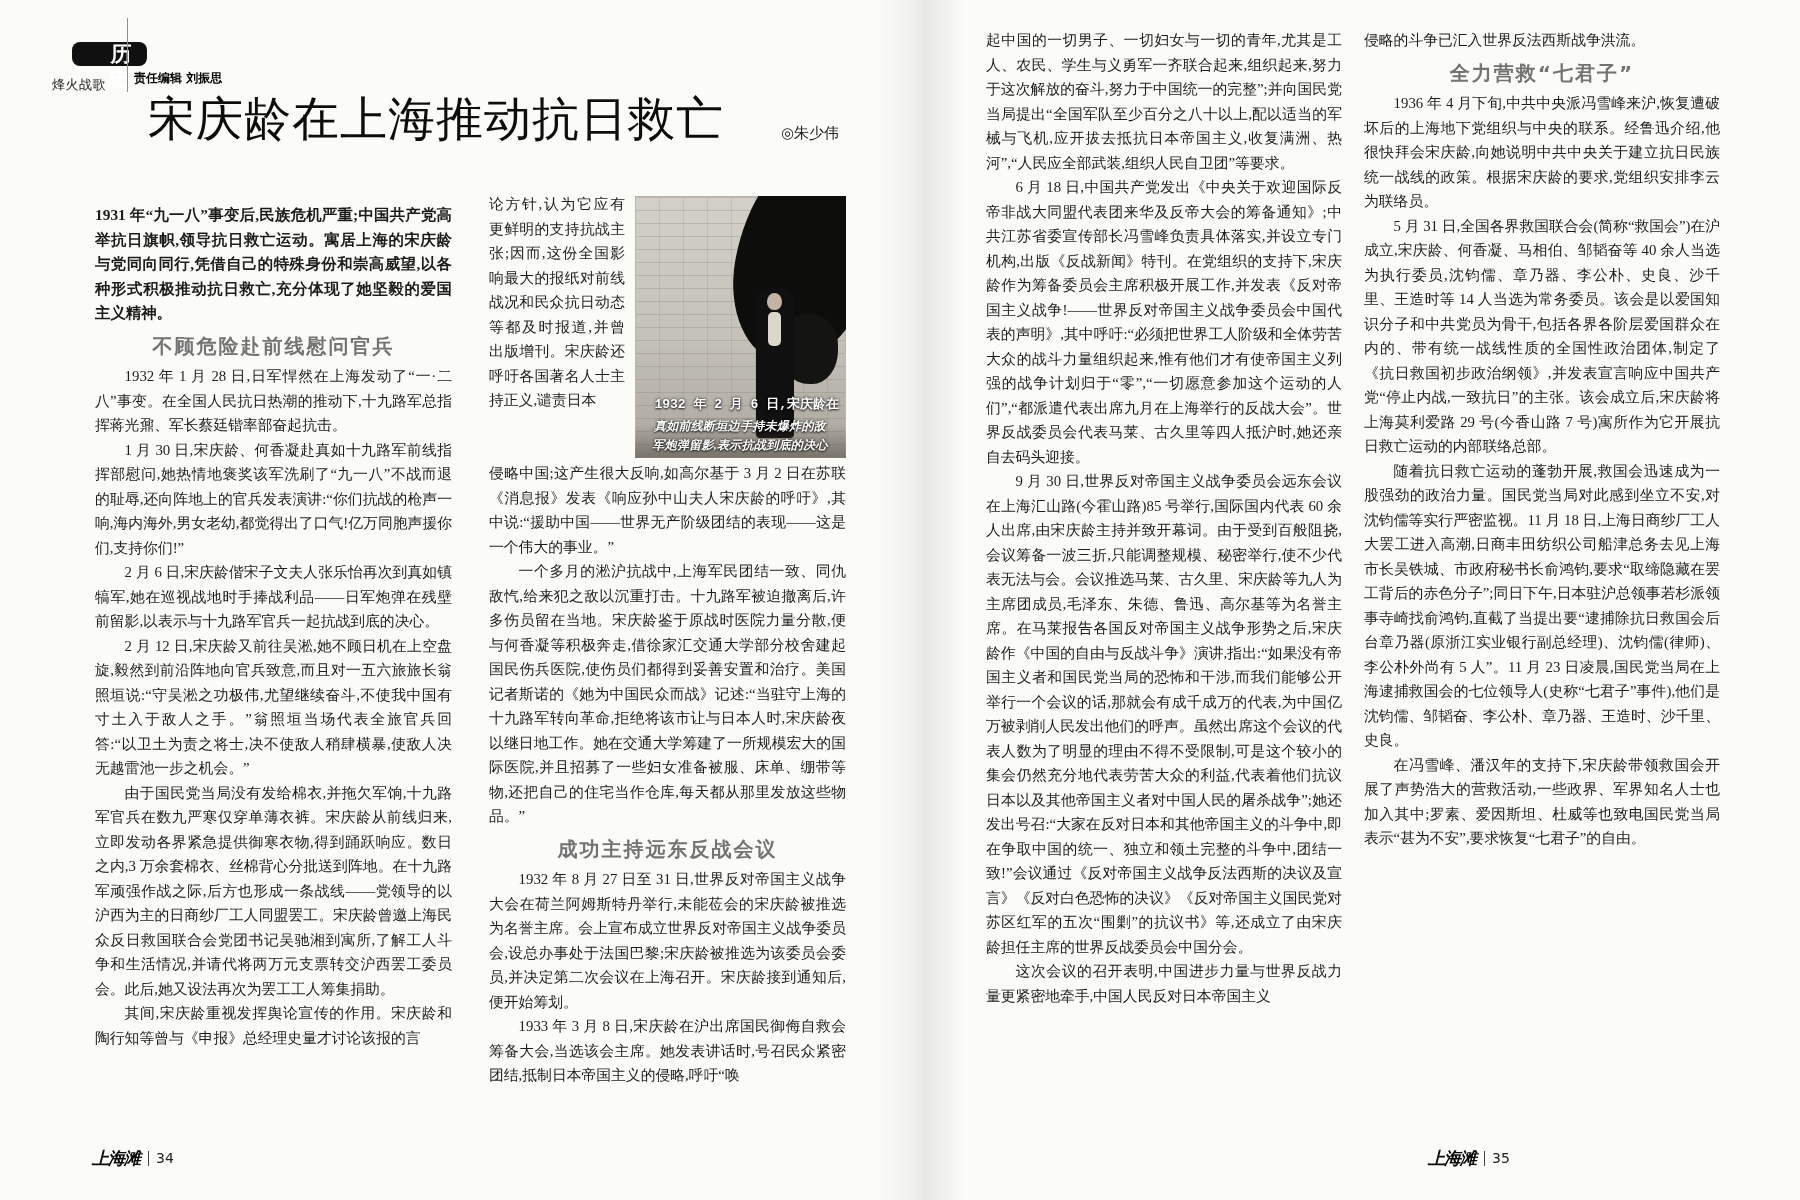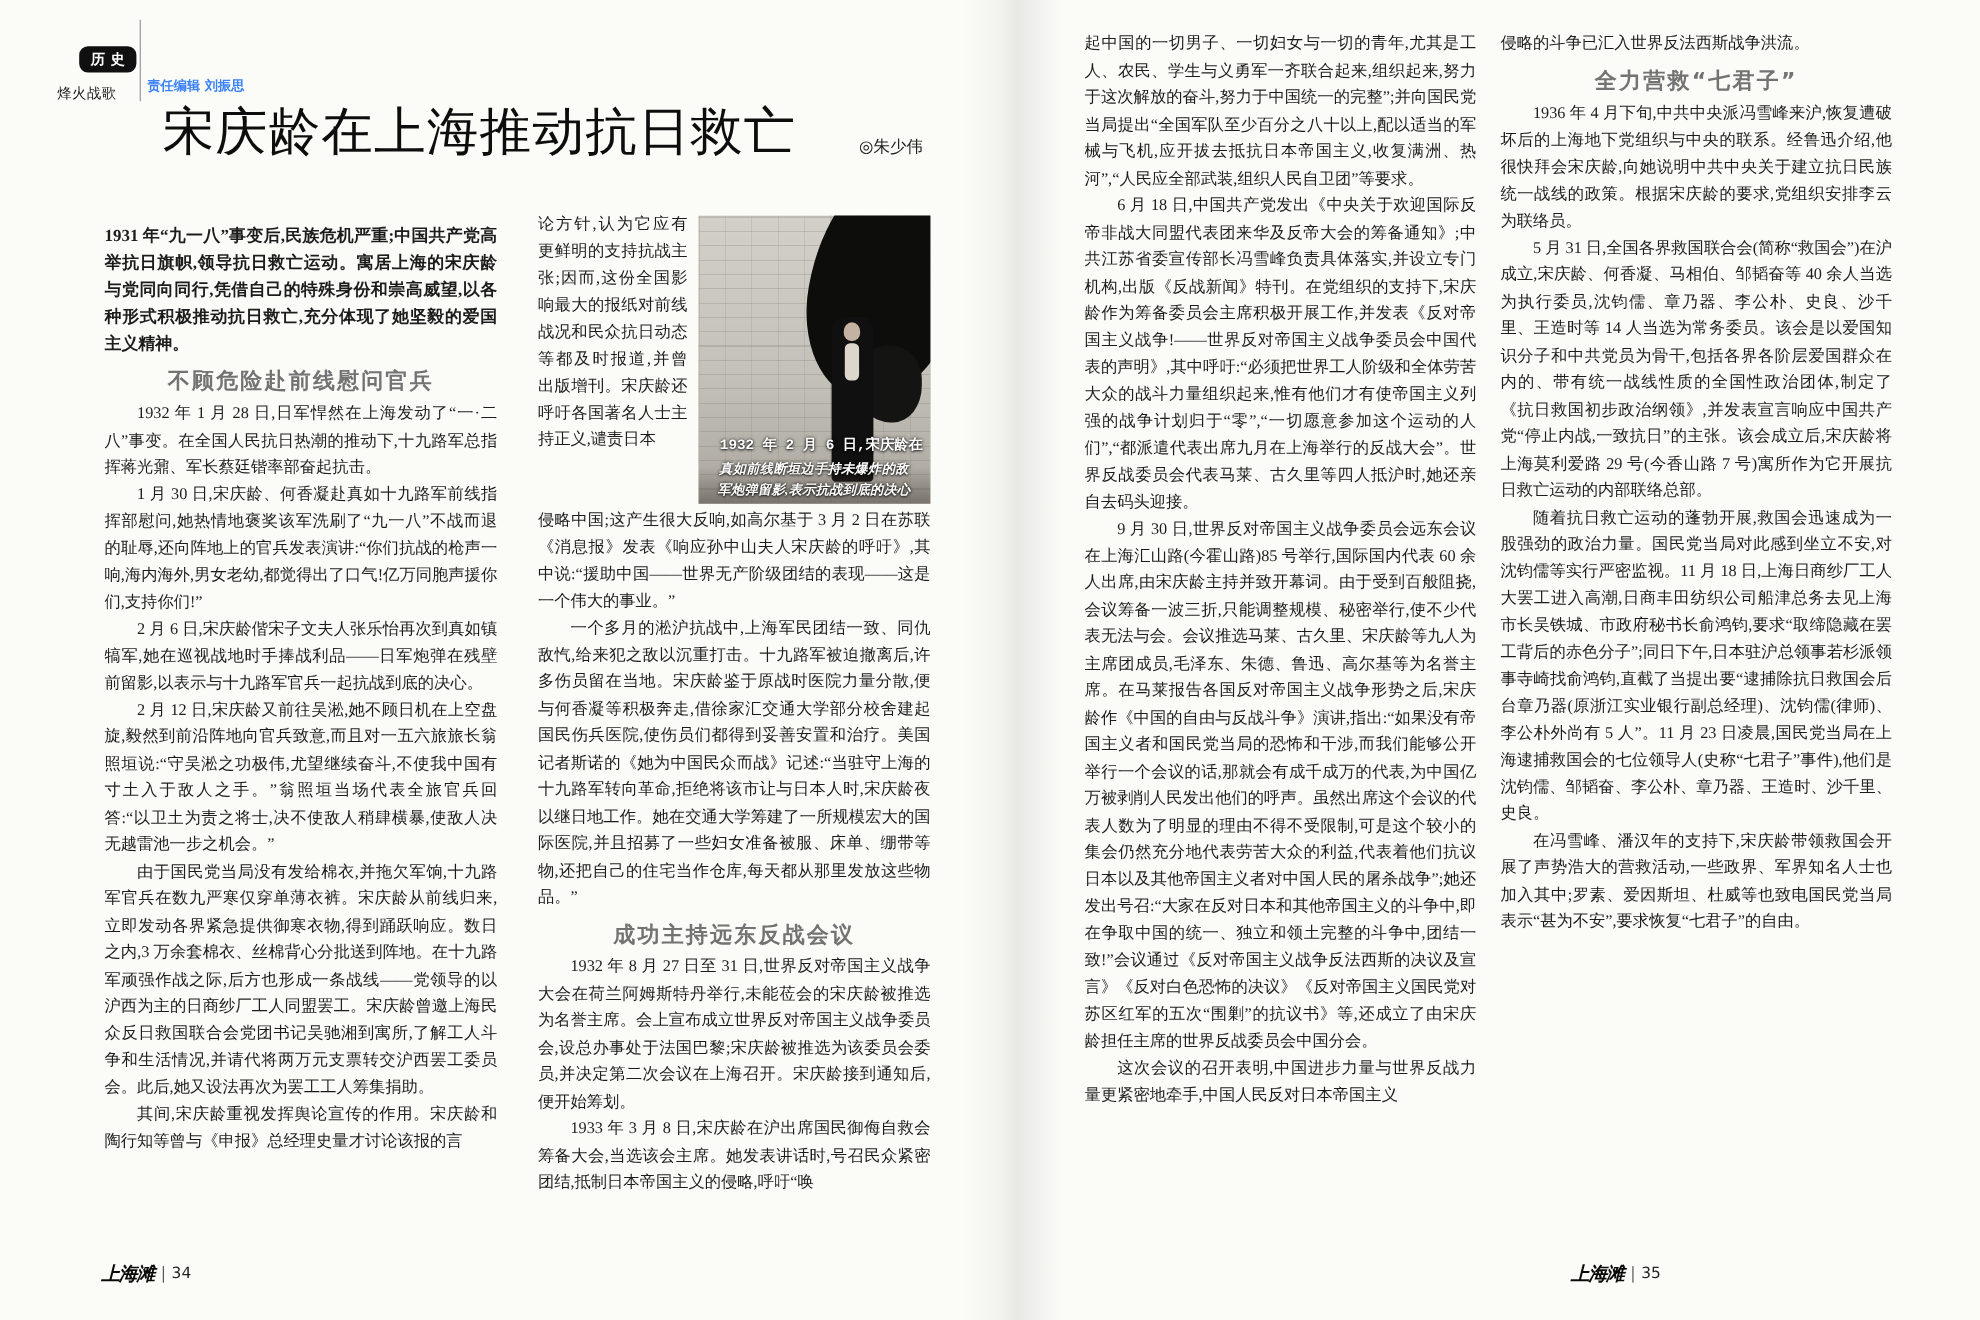--- a/index.html
+++ b/index.html
@@ -6,25 +6,25 @@
   body{
     width:1800px;height:1200px;position:relative;overflow:hidden;
     background:#fbfbf8;color:#1d1d1d;
     font-family:"Liberation Serif","DejaVu Serif",serif;
   }
   .fold{position:absolute;left:875px;top:0;width:90px;height:1200px;
     background:linear-gradient(90deg,rgba(0,0,0,0) 0%,rgba(0,0,0,.04) 40%,rgba(0,0,0,.08) 55%,rgba(0,0,0,0) 100%);}
   
   .badge{position:absolute;left:72px;top:42px;width:52px;height:24px;background:#101010;color:#fff;
     border-radius:8px;font-family:Liberation Serif, serif;font-weight:700;
-    font-size:13px;line-height:24px;text-align:center;letter-spacing:5px;text-indent:5px;}
+    font-size:21px;line-height:24px;text-align:center;letter-spacing:5px;text-indent:5px;padding-left:23px;}
   .vrule{position:absolute;left:127px;top:18px;width:1px;height:74px;background:#8f8f8f;}
   .colname{position:absolute;left:52px;top:76px;font-size:13px;letter-spacing:.5px;color:#222;}
   .editor{position:absolute;left:134px;top:70px;font-size:12px;font-weight:700;
-    font-family:"DejaVu Sans","Liberation Sans",sans-serif;color:#3b82f6;}
+    font-family:"DejaVu Sans","Liberation Sans",sans-serif;color:#000000;}
   .title{position:absolute;left:92px;top:88px;width:688px;margin:0;text-align:center;
     font-size:47px;font-weight:400;letter-spacing:1px;color:#0d0d0d;}
   .byline{position:absolute;left:781px;top:124px;font-size:15px;color:#222;}
   
   .col{position:absolute;text-align:justify;font-size:14.8px;line-height:24.5px;overflow:hidden;color:#1c1c1c;}
   .col p{margin:0;text-indent:2em;}
   .col p.noindent{text-indent:0;}
   .lede{font-weight:600;font-size:15.4px;}
   h2.sec{font-family:"DejaVu Sans","Liberation Sans",sans-serif;font-size:20px;font-weight:700;
     text-align:center;margin:8px 0 6px;letter-spacing:2px;color:#737373;}

